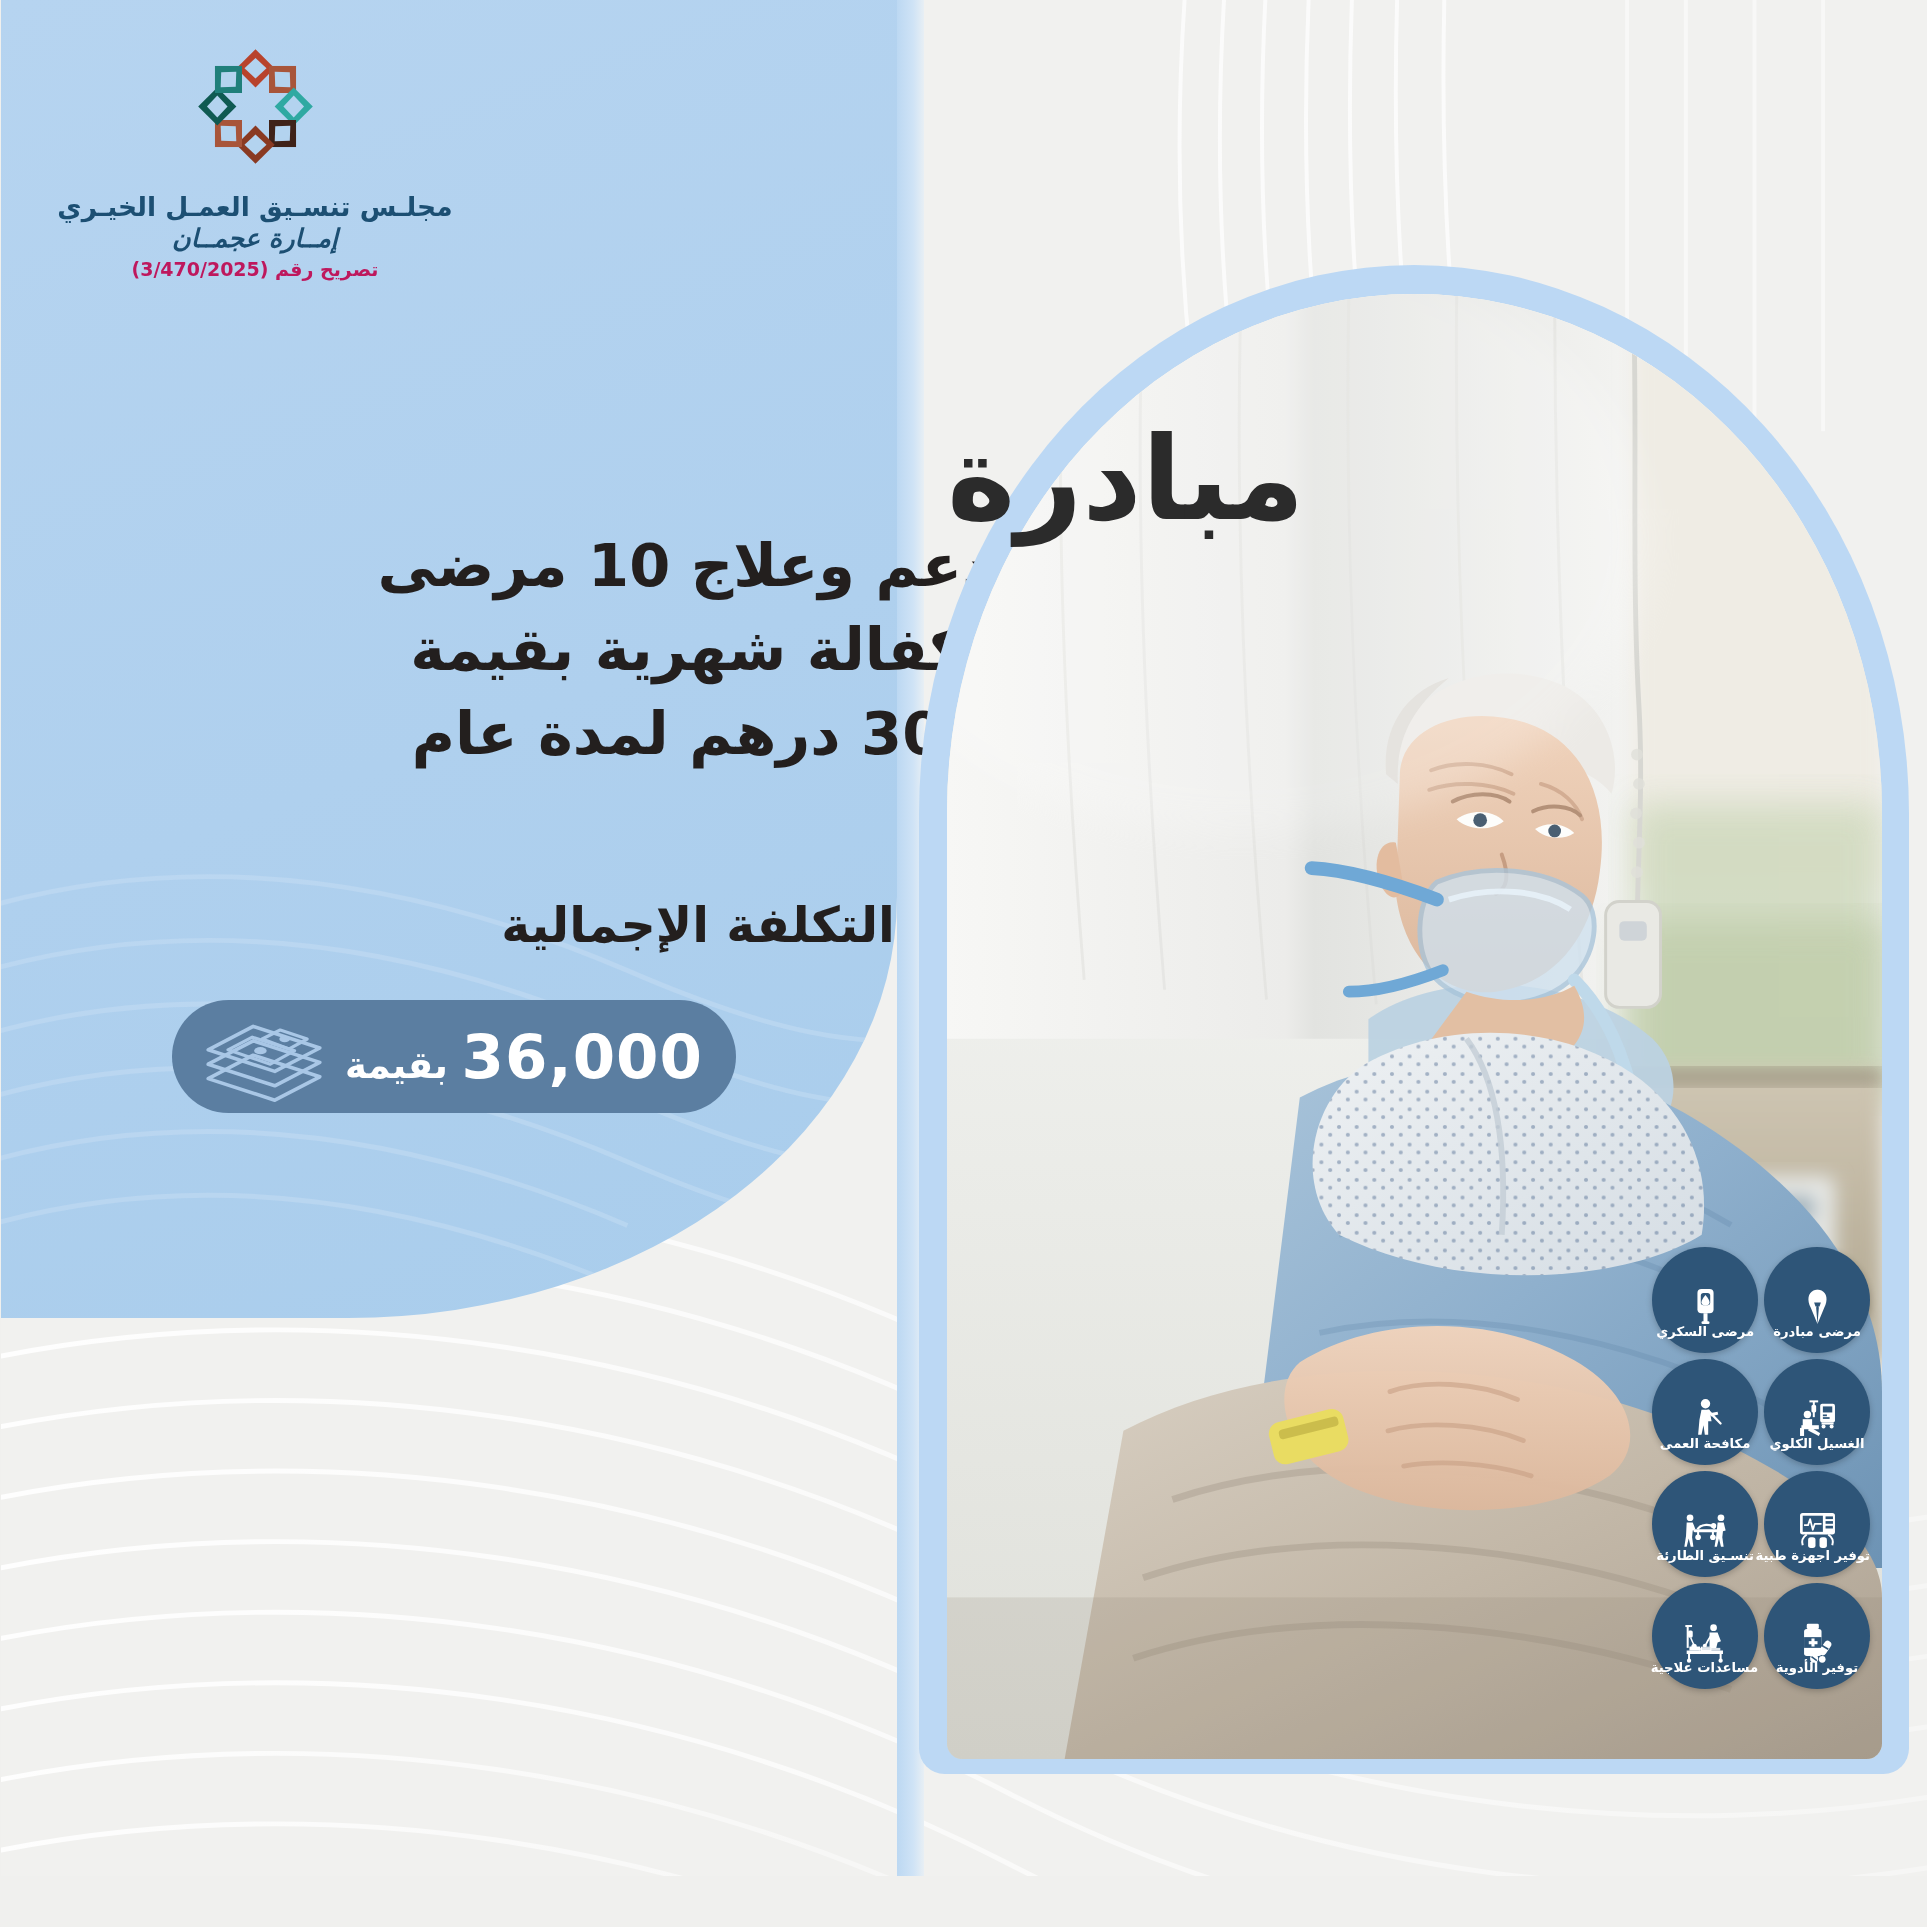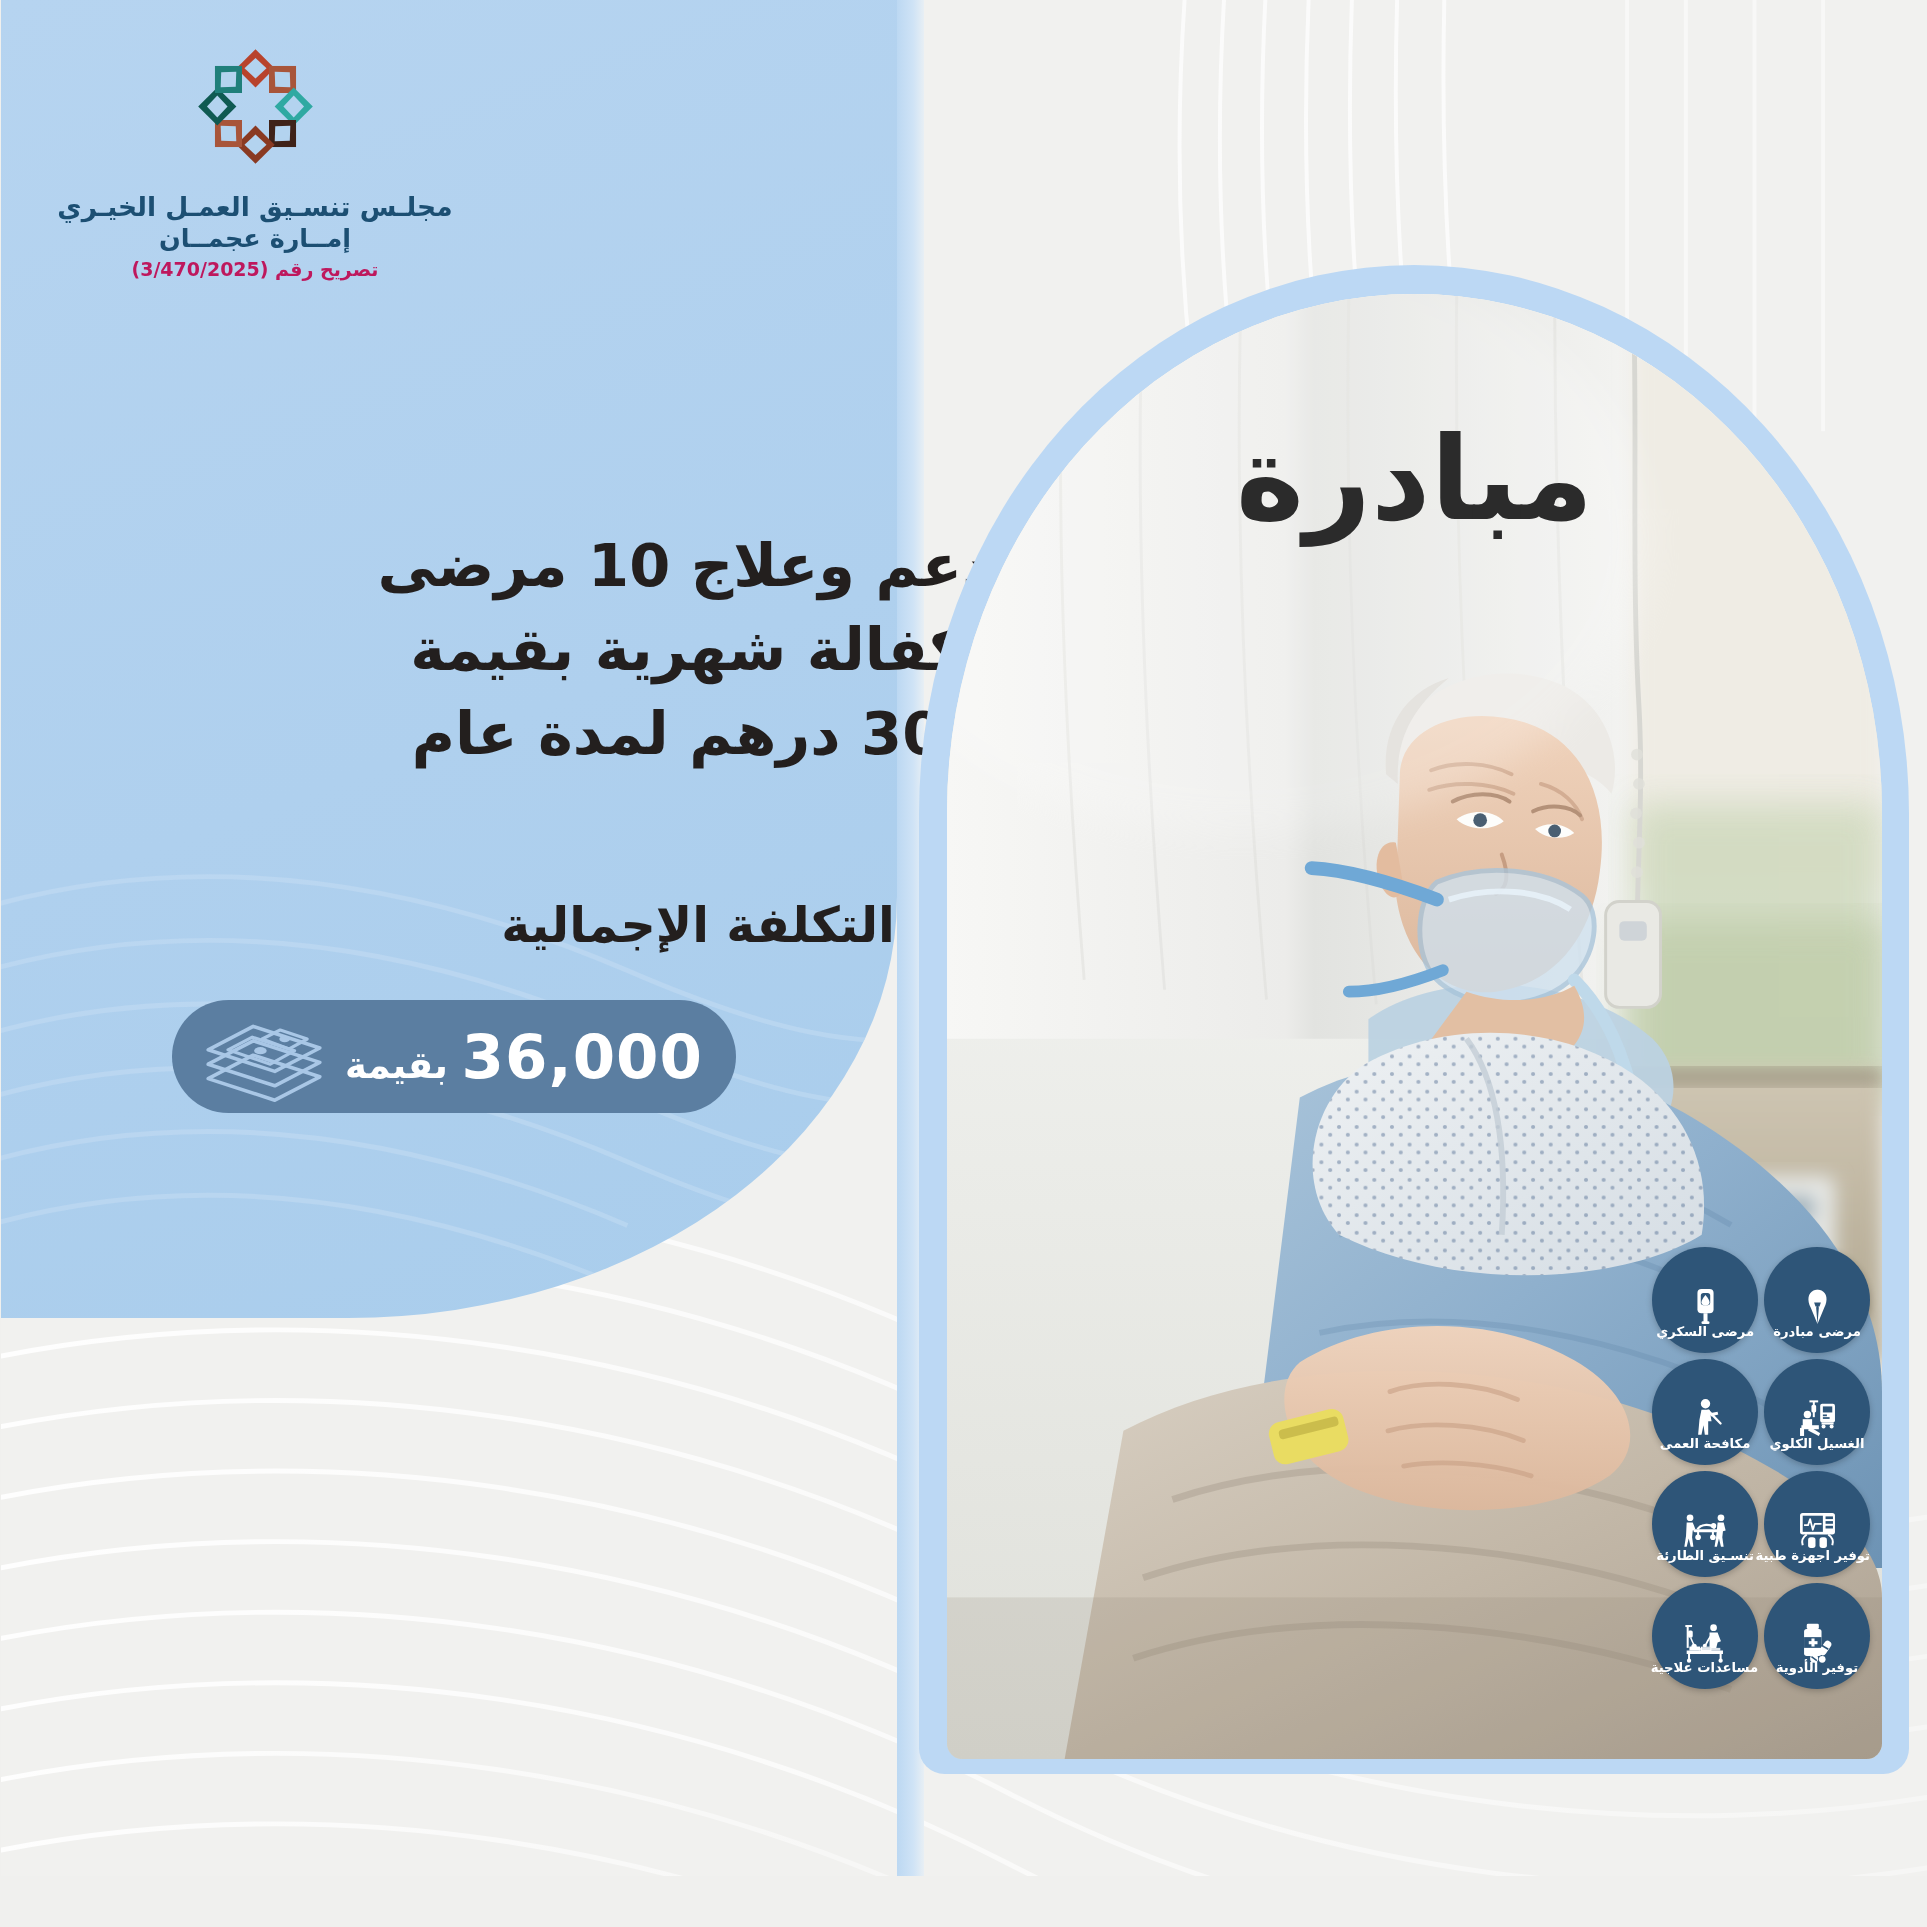--- a/index.html
+++ b/index.html
@@ -39,20 +39,21 @@
     direction:rtl;
   }
   .logo-mark{width:147px;height:147px;margin:0 auto;display:block;}
   .logo-line1{
     color:#1c4f73;font-weight:bold;font-size:26.5px;letter-spacing:1px;
     margin-top:9.8px;line-height:1.25;
   }
   .logo-line2{
     color:#1c4f73;font-weight:bold;font-size:25.5px;letter-spacing:1px;
     line-height:1.25;
+    font-style:italic;
   }
   .logo-line3{
     color:#be185d;font-weight:bold;font-size:19px;letter-spacing:0px;
     line-height:1.3;margin-top:2px;
   }
 
   
   .headline{
     position:absolute;right:897px;top:524px;width:784px;
     direction:rtl;text-align:center;
@@ -103,21 +104,21 @@
     border-top-right-radius:468px 519px;
     border-bottom-left-radius:15.7px;border-bottom-right-radius:15.7px;
     overflow:hidden;
     background:#cfd6d2;
   }
   .arch-photo .photo-svg{position:absolute;inset:0;width:100%;height:100%;}
 
   
   .photo-title{
     position:absolute;left:947px;top:421px;width:935px;
-    direction:rtl;text-align:center;
+    direction:rtl;text-align:left;
     color:#2b2b2b;font-weight:bold;
     line-height:1.0;
     pointer-events:none;
   }
   .photo-title .t1{font-size:116px;letter-spacing:2px;display:block;}
   .photo-title .t2{font-size:116px;letter-spacing:9.8px;display:block;margin-top:13.7px;}
 
   
   .badges{
     position:absolute;left:1547px;top:1247px;

